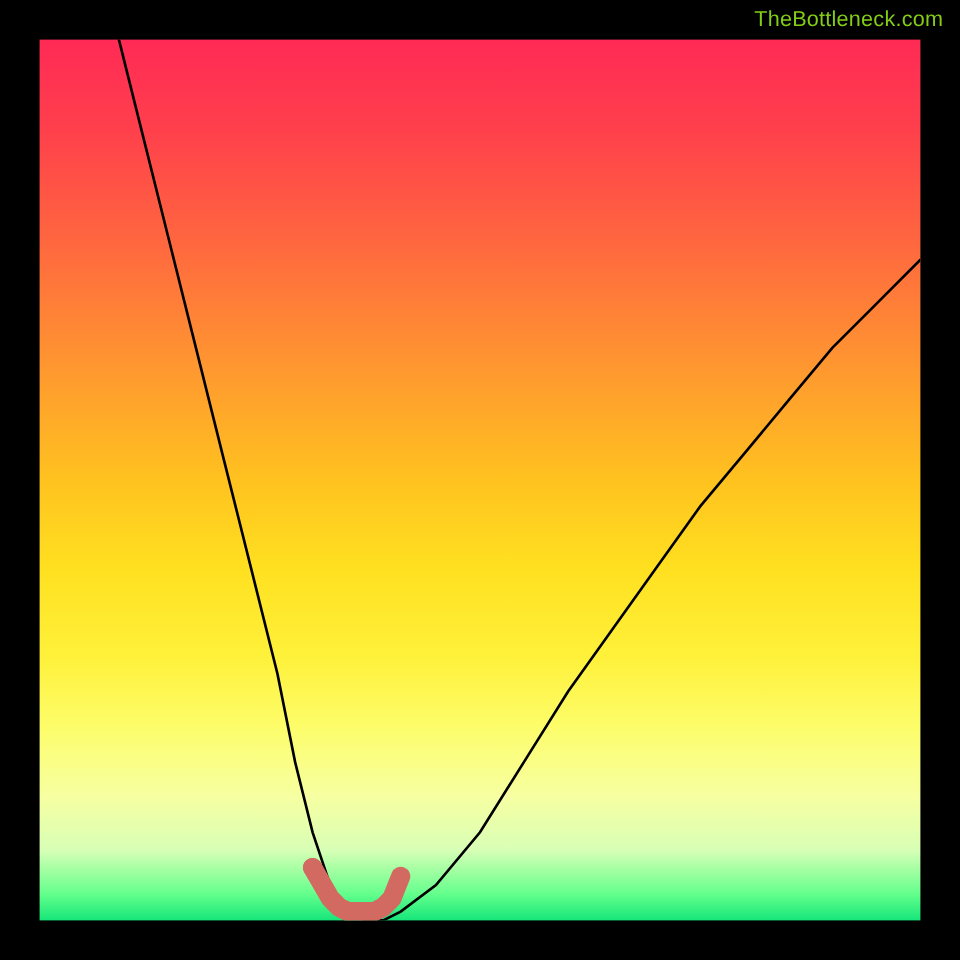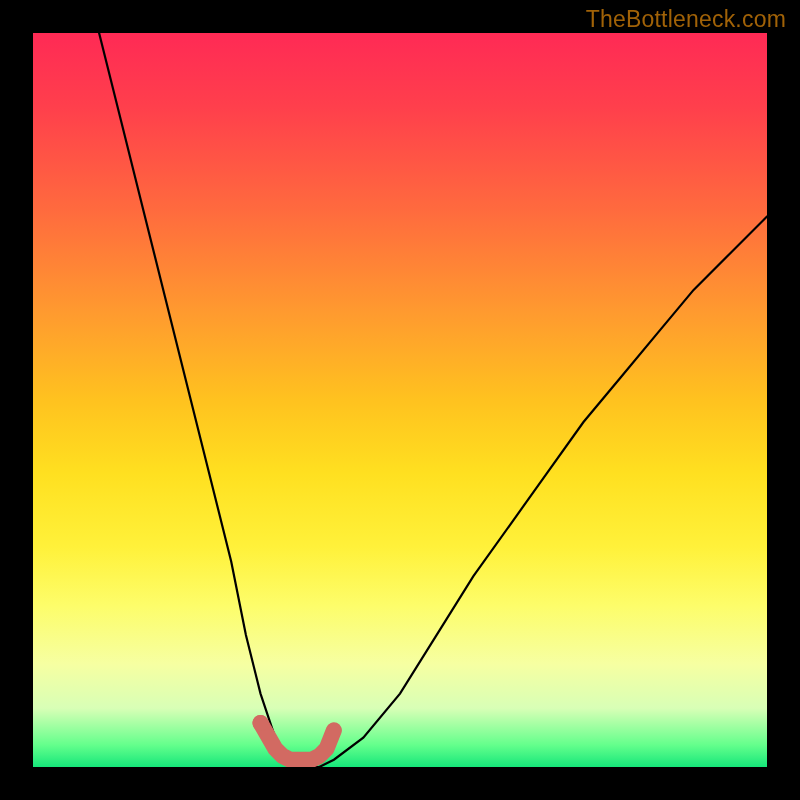--- a/index.html
+++ b/index.html
@@ -37,22 +37,22 @@
       #f6ffa2 86%,
       #d8ffb6 92%,
       #64ff8c 97%,
       #16e67a 100%
     );
   }
   .watermark {
     position: absolute;
     top: 6px;
     right: 14px;
-    color: #a16207;
-    font-size: 23px;
+    color: #84cc16;
+    font-size: 18px;
     font-weight: 500;
     letter-spacing: 0.2px;
   }
   svg.curves {
     position: absolute;
     left: 0;
     top: 0;
     width: 734px;
     height: 734px;
   }

